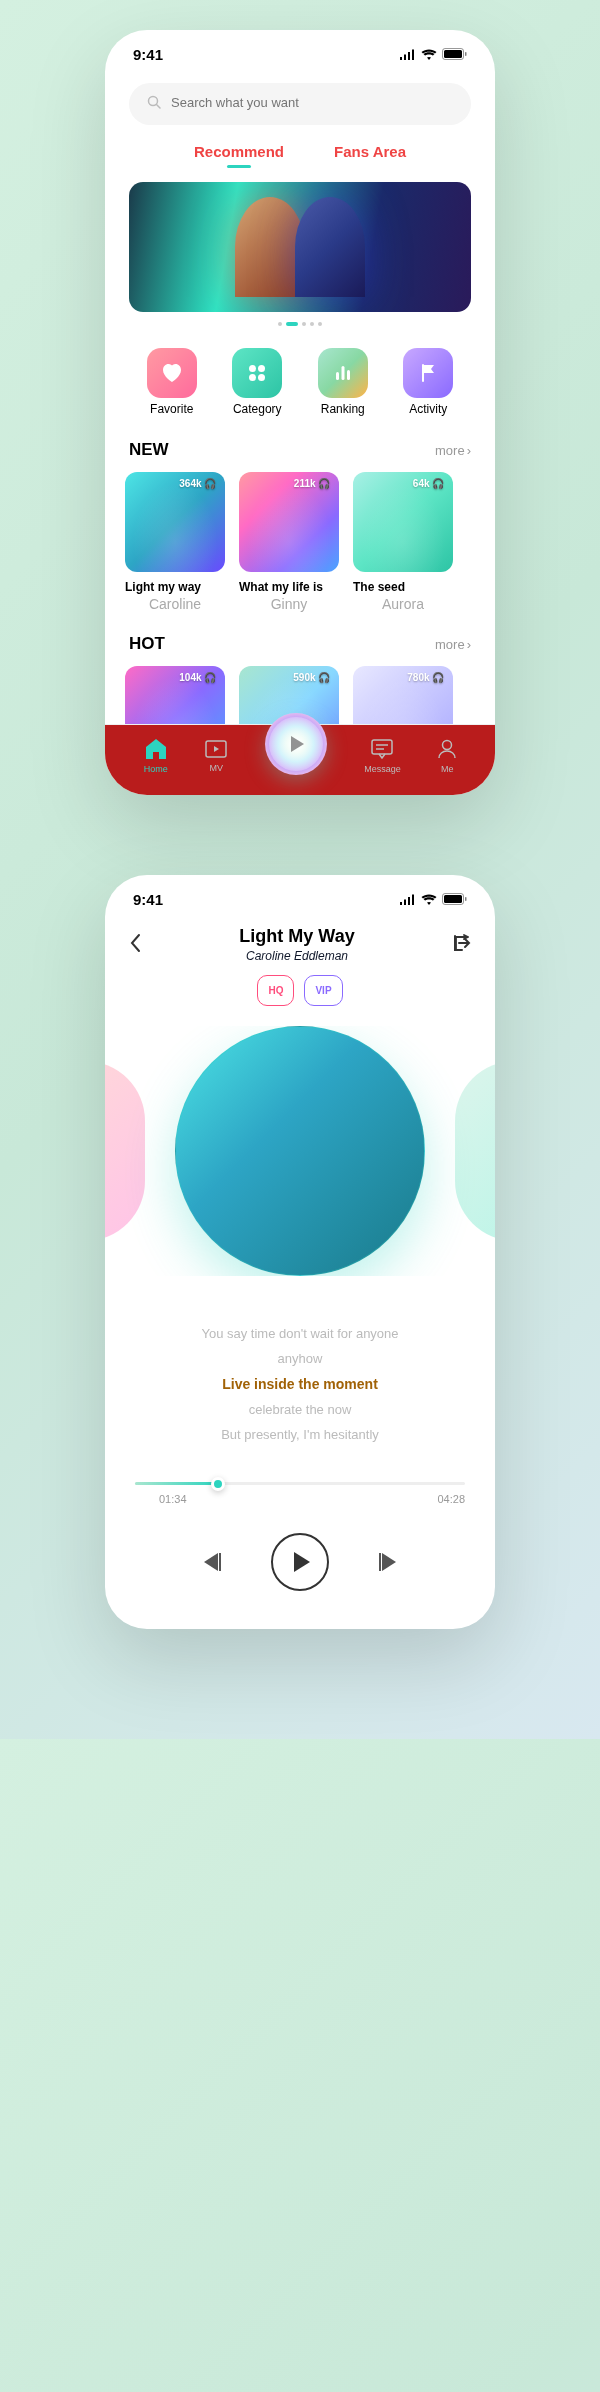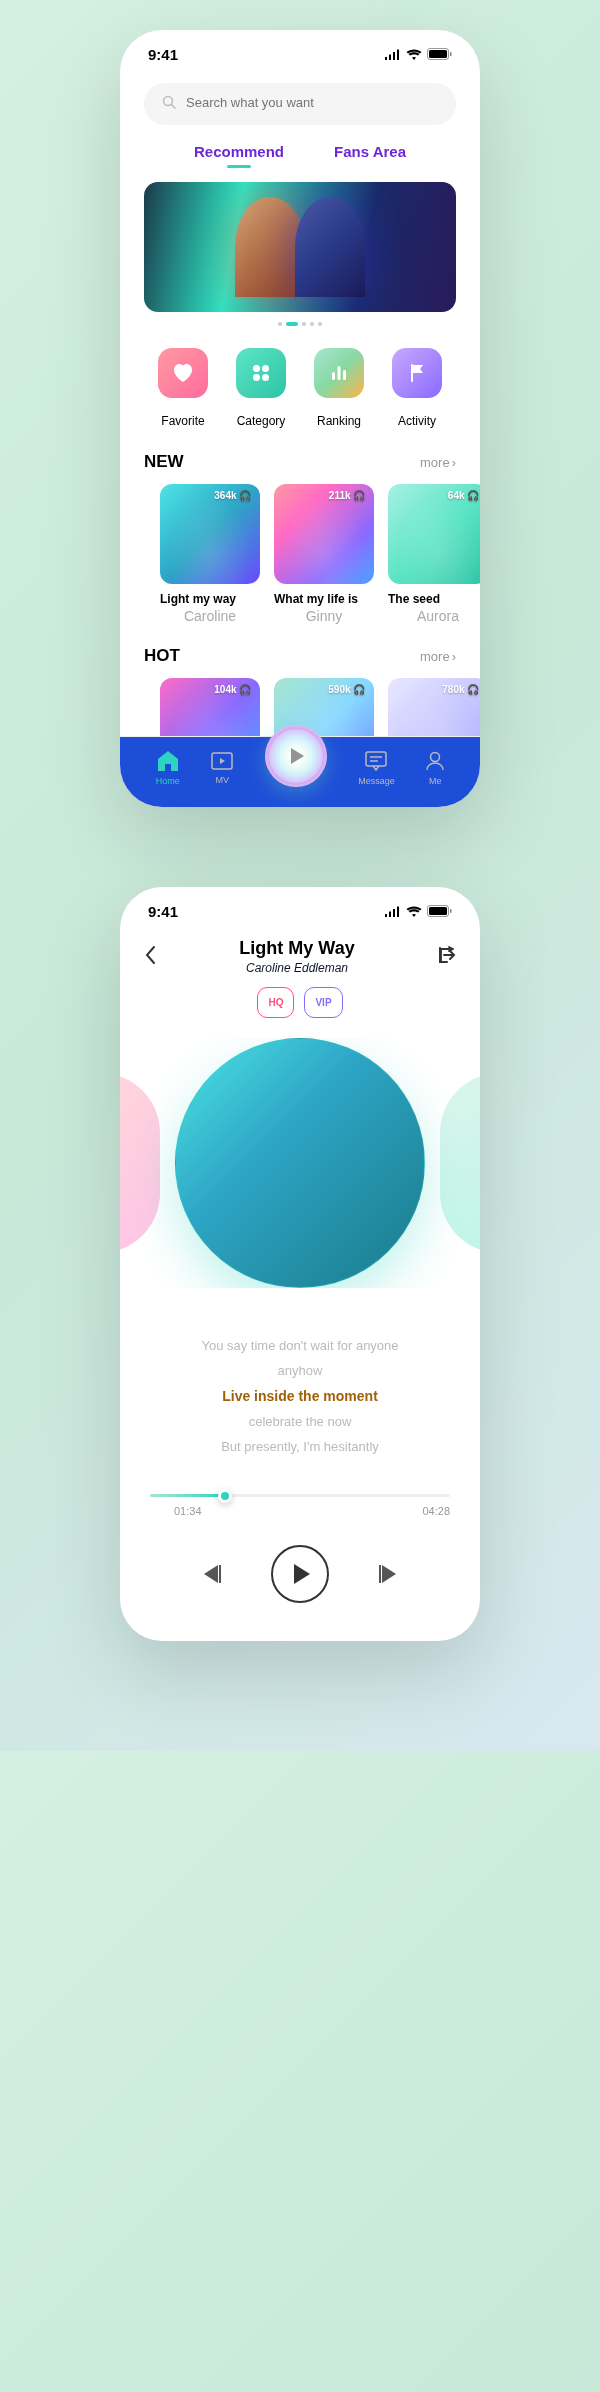--- a/index.html
+++ b/index.html
@@ -1,56 +1,56 @@
 <!DOCTYPE html>
 <html><head>
 <meta charset="utf-8">
 <style>
 * { margin: 0; padding: 0; box-sizing: border-box; font-family: -apple-system, BlinkMacSystemFont, 'Segoe UI', sans-serif; }
 body { background: linear-gradient(135deg, #d4f0e0 0%, #c8e8d8 50%, #d8e8f0 100%); padding: 30px 0; }
-.phone { width: 360px; margin: 0 auto 80px; background: #fff; border-radius: 42px; box-shadow: 0 30px 80px rgba(0,0,0,0.15); overflow: hidden; position: relative; }
+.phone { width: 390px; margin: 0 auto 80px; background: #fff; border-radius: 42px; box-shadow: 0 30px 80px rgba(0,0,0,0.15); overflow: hidden; position: relative; }
 .status-bar { display: flex; justify-content: space-between; align-items: center; padding: 16px 28px 8px; font-size: 15px; font-weight: 600; }
 .status-icons { display: flex; gap: 5px; align-items: center; }
 .search-bar { margin: 12px 24px; background: #f5f5f5; border-radius: 22px; padding: 12px 18px; display: flex; align-items: flex-start; gap: 10px; }
 .search-bar input { border: none; background: transparent; outline: none; font-size: 13px; color: #999; flex: 1; }
 .tabs { display: flex; justify-content: center; gap: 50px; margin: 18px 0 14px; }
-.tab { font-size: 15px; font-weight: 600; color: #6d28d9; position: relative; padding-bottom: 8px; }
+.tab { font-size: 15px; font-weight: 600; color: #ef4444; position: relative; padding-bottom: 8px; }
 .tab.active::after { content: ''; position: absolute; bottom: 0; left: 50%; transform: translateX(-50%); width: 24px; height: 3px; background: #2dd4bf; border-radius: 2px; }
 .hero { margin: 0 24px; height: 130px; border-radius: 14px; background: linear-gradient(100deg, #1a3a4a 0%, #2de5c5 30%, #1a2a6a 70%, #2a1a5a 100%); position: relative; overflow: hidden; display:flex; justify-content:center; align-items:center; }
 .hero-fig { width:70px; height:100px; border-radius:50% 50% 0 0; margin:0 -5px; }
 .hero-fig.a { background: linear-gradient(135deg, #d4a574 0%, #b87850 40%, #8a3a20 100%); filter: drop-shadow(0 0 20px rgba(255,100,50,0.5)); }
 .hero-fig.b { background: linear-gradient(135deg, #4a5aa8 0%, #2a3a88 50%, #1a1a58 100%); filter: drop-shadow(0 0 20px rgba(50,50,200,0.5)); }
 .dots { display: flex; justify-content: center; gap: 4px; margin: 10px 0 22px; }
 .dot { width: 4px; height: 4px; border-radius: 50%; background: #ccc; }
 .dot.active { width: 12px; background: #2dd4bf; border-radius: 2px; }
 .categories { display: flex; justify-content: space-around; padding: 0 24px; margin-bottom: 24px; }
-.cat-item { display: flex; flex-direction: column; align-items: center; gap: 16px; }
+.cat-item { display: flex; flex-direction: column; align-items: center; gap: 4px; }
 .cat-icon { width: 50px; height: 50px; border-radius: 14px; display: flex; align-items: center; justify-content: center; font-size: 22px; color: #fff; }
 .cat-icon.fav { background: linear-gradient(135deg, #ff9aa2 0%, #ff6b9d 100%); }
 .cat-icon.cat { background: linear-gradient(135deg, #5de5c5 0%, #2dc4a5 100%); }
 .cat-icon.rank { background: linear-gradient(135deg, #a8e6cf 0%, #88d8a3 50%, #ffb347 100%); }
 .cat-icon.act { background: linear-gradient(135deg, #c8a8ff 0%, #8a6aff 100%); }
 .cat-label { font-size: 12px; font-weight: 500; }
 .section-header { display: flex; justify-content: space-between; align-items: center; padding: 0 24px; margin-bottom: 12px; }
 .section-title { font-size: 17px; font-weight: 700; }
 .more { font-size: 13px; color: #999; display: flex; align-items: center; gap: 2px; }
-.track-list { display: flex; gap: 14px; padding: 0 40px; margin-bottom: 22px; overflow: hidden; }
+.track-list { display: flex; gap: 14px; padding: 0 20px; margin-bottom: 22px; overflow: hidden; }
 .track { flex: 0 0 100px; }
 .track-cover { width: 100px; height: 100px; border-radius: 12px; position: relative; overflow: hidden; margin-bottom: 8px; }
 .track-cover.c1 { background: linear-gradient(135deg, #4de5e5 0%, #2da5c5 50%, #6a4aff 100%); }
 .track-cover.c2 { background: linear-gradient(135deg, #ff9aa2 0%, #ff6bc5 30%, #8a6aff 70%, #4aa5ff 100%); }
 .track-cover.c3 { background: linear-gradient(135deg, #a8f0e5 0%, #5de5c5 50%, #2dc4a5 100%); }
 .track-cover.c4 { background: linear-gradient(135deg, #ff6bc5 0%, #8a6aff 50%, #4aa5ff 100%); }
 .track-cover.c5 { background: linear-gradient(135deg, #a8e6cf 0%, #88d8ff 50%, #6a8aff 100%); }
 .track-cover.c6 { background: linear-gradient(135deg, #e8e8ff 0%, #c8c8ff 50%, #a8a8ff 100%); }
 .track-cover::after { content: ''; position: absolute; inset: 0; background: radial-gradient(ellipse at 50% 70%, rgba(255,255,255,0.15) 0%, transparent 60%); }
 .track-plays { position: absolute; top: 6px; right: 8px; font-size: 10px; color: #fff; font-weight: 600; display: flex; align-items: center; gap: 3px; z-index: 2; text-shadow: 0 1px 2px rgba(0,0,0,0.3); }
 .track-title { font-size: 12px; font-weight: 600; margin-bottom: 2px; white-space: nowrap; overflow: hidden; text-overflow: ellipsis; }
 .track-artist { font-size: 14px; color: #aaa; text-align: center; }
-.bottom-nav { display: flex; justify-content: space-around; align-items: center; padding: 12px 20px 20px; border-top: 1px solid #f0f0f0; position: relative; background: #1d4ed8; }
+.bottom-nav { display: flex; justify-content: space-around; align-items: center; padding: 12px 20px 20px; border-top: 1px solid #f0f0f0; position: relative; background: #b91c1c; }
 .nav-item { display: flex; flex-direction: column; align-items: center; gap: 3px; font-size: 9px; color: #bbb; }
 .nav-item.active { color: #2dd4bf; }
 .nav-play { width: 62px; height: 62px; border-radius: 50%; background: radial-gradient(circle, #fff 0%, #d8f8e8 20%, #a8e8f8 40%, #c8a8f8 60%, #f8c8e8 80%); display: flex; align-items: center; justify-content: center; margin-top: -24px; box-shadow: 0 6px 20px rgba(100,200,180,0.4); position: relative; }
 .nav-play::before { content: ''; position: absolute; inset: 4px; border-radius: 50%; background: radial-gradient(circle, rgba(255,255,255,0.9) 0%, rgba(255,255,255,0.3) 70%); }
 .nav-play-inner { position: relative; z-index: 1; }
 
 
 .player-header { display: flex; justify-content: space-between; align-items: center; padding: 10px 24px 0; }
 .song-title { text-align: center; }
 .song-title h1 { font-size: 18px; font-weight: 700; }

